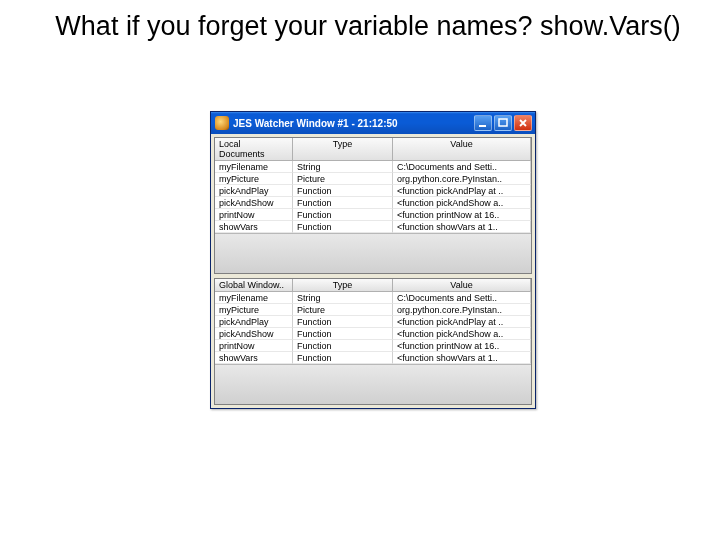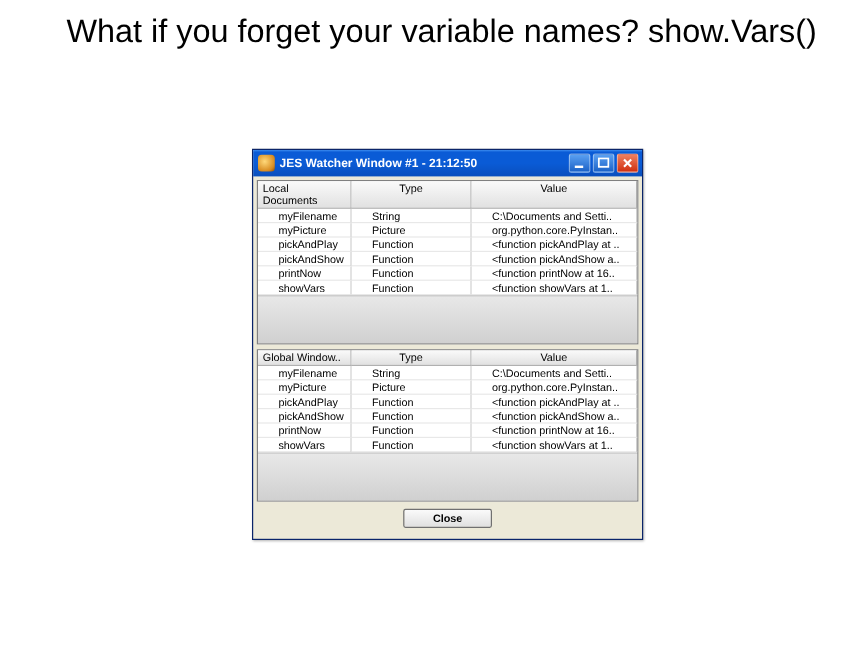--- a/index.html
+++ b/index.html
@@ -15,21 +15,21 @@
   .slide-title {
     font-size: 27px;
     text-align: center;
     margin: 10px 24px 0 40px;
     line-height: 1.25;
     font-weight: 400;
   }
   .window {
     position: absolute;
     left: 210px;
-    top: 124px;
+    top: 111px;
     width: 326px;
     background: #ece9d8;
     border: 1px solid #0a246a;
     box-shadow: 1px 1px 2px rgba(0,0,0,0.3);
   }
   .titlebar {
     height: 22px;
     background: linear-gradient(to bottom, #3c8cf0 0%, #0a5bd6 8%, #0a5bd6 50%, #0a4fbd 100%);
     display: flex;
     align-items: center;
@@ -74,21 +74,21 @@
     border-bottom: 1px solid #b0b0b0;
     padding: 1px 4px;
     font-size: 9px;
     text-align: center;
     color: #000;
   }
   .grid-head > div:first-child { text-align: left; }
   .grid-row > div {
     border-right: 1px solid #d0d0d0;
     border-bottom: 1px solid #e8e8e8;
-    padding: 1px 17px;
+    padding: 1px 4px;
     font-size: 9px;
     color: #000;
     white-space: nowrap;
     overflow: hidden;
     text-overflow: clip;
     height: 12px;
     line-height: 11px;
   }
   .grid-filler {
     height: 40px;
@@ -216,17 +216,14 @@
           </div>
           <div class="grid-row">
             <div>showVars</div>
             <div>Function</div>
             <div>&lt;function showVars at 1..</div>
           </div>
         </div>
       <div class="grid-filler"></div>
     </div>
 
-    <div class="button-row">
-      <button class="close-btn">Close</button>
-    </div>
   </div>
 </div>
 
 </body></html>

